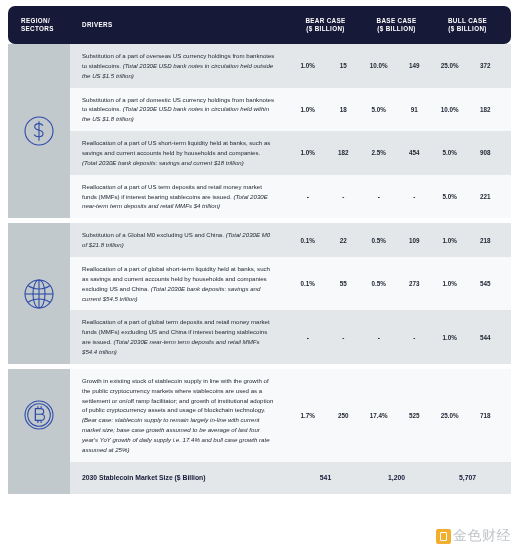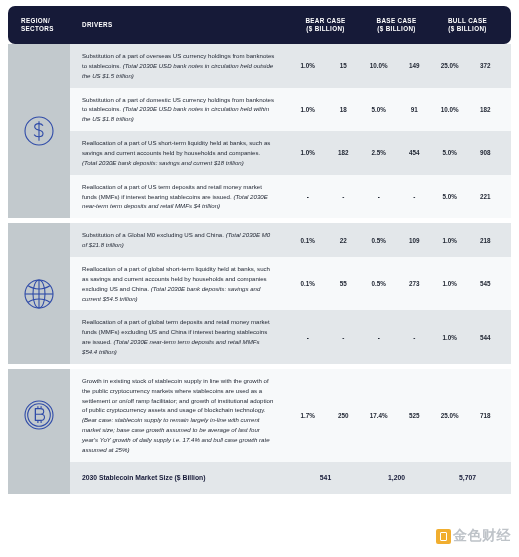--- a/index.html
+++ b/index.html
@@ -164,21 +164,21 @@
     content: "";
     position: absolute;
     left: 4px; top: 3px;
     width: 7px; height: 9px;
     border: 1.4px solid #ffffff;
     border-radius: 1px;
     box-sizing: border-box;
   }
   .wm-text {
     font-size: 14px;
-    font-weight: bold;
+    font-weight: normal;
     color: #b9bec4;
     letter-spacing: 0.5px;
     font-family: "DejaVu Sans", sans-serif;
   }
 </style>
 </head>
 <body>
 
 <div class="table-wrap">
 

